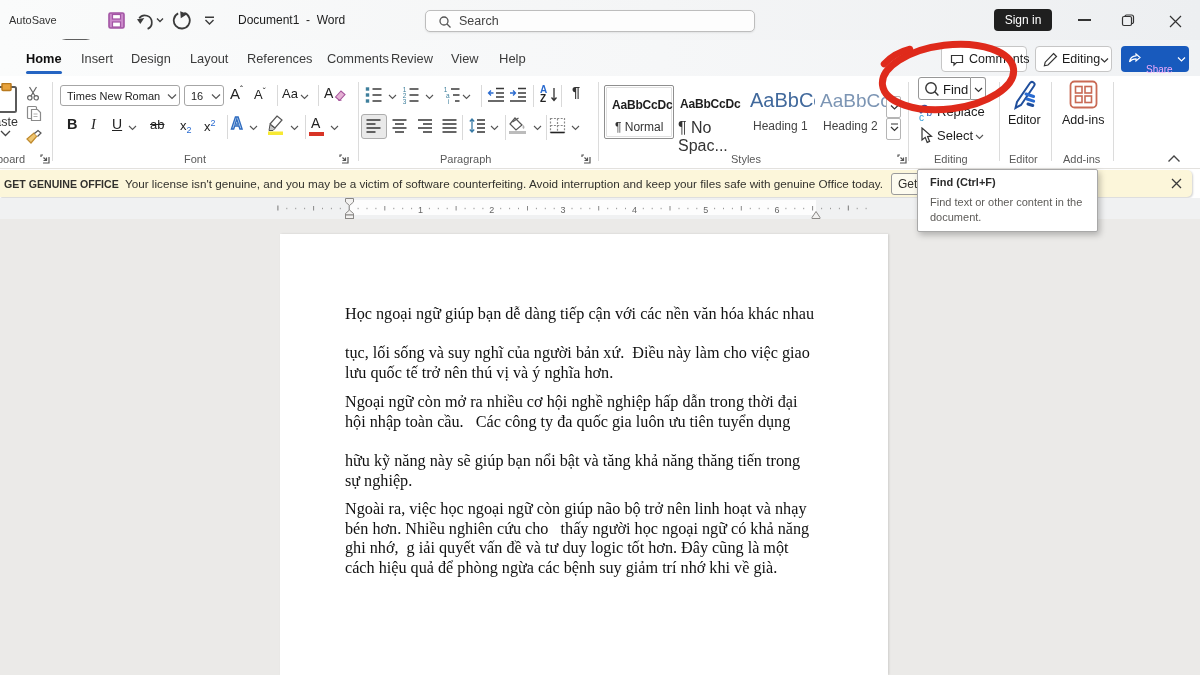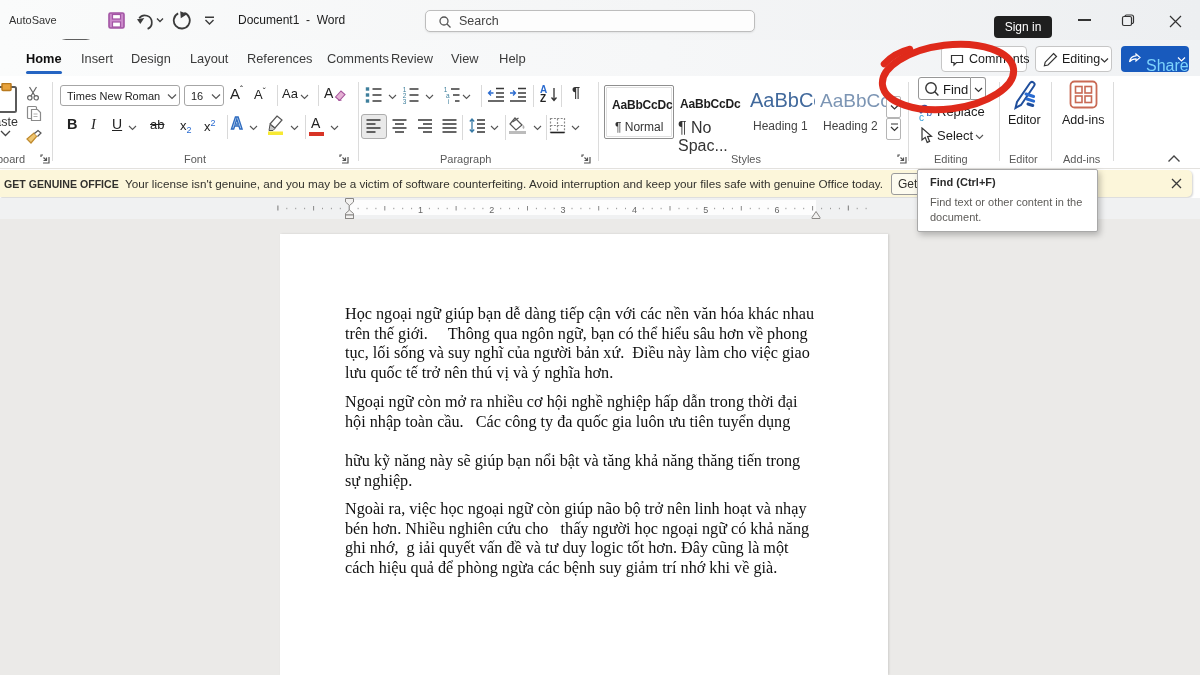--- a/index.html
+++ b/index.html
@@ -47,21 +47,21 @@
   <div class="abs" style="left:238px;top:13px;font-size:12px;color:#1b1b1b;">Document1&nbsp;&nbsp;-&nbsp;&nbsp;Word</div>
 
   <div class="abs" style="left:425px;top:10px;width:330px;height:22px;border:1px solid #bdbdbd;border-radius:5px;background:#fdfdfd;box-shadow:0 1px 2px rgba(0,0,0,0.08);">
     <svg class="abs" style="left:12px;top:4px;" width="14" height="14" viewBox="0 0 14 14">
       <circle cx="6" cy="6" r="4" fill="none" stroke="#555" stroke-width="1.3"></circle>
       <path d="M9 9 l3.5 3.5" stroke="#555" stroke-width="1.3"></path>
     </svg>
     <div class="abs" style="left:33px;top:3px;font-size:12.5px;color:#444;">Search</div>
   </div>
 
-  <div class="abs" style="left:994px;top:9px;width:58px;height:22px;background:#1f1f1f;border-radius:4px;color:#fff;font-size:12px;text-align:center;line-height:22px;margin-top:7px;">Sign in</div>
+  <div class="abs" style="left:994px;top:9px;width:58px;height:22px;background:#1f1f1f;border-radius:4px;color:#fff;font-size:12px;text-align:center;line-height:22px;">Sign in</div>
 
   <div class="abs" style="left:1078px;top:19px;width:13px;height:1.5px;background:#333;"></div>
   <svg class="abs" style="left:1121px;top:13px;" width="14" height="14" viewBox="0 0 14 14">
     <path d="M4 3.5 a1.5 1.5 0 0 1 1.5,-1.5 h5 a2 2 0 0 1 2 2 v5 a1.5 1.5 0 0 1 -1.5 1.5" fill="none" stroke="#333" stroke-width="1.2"></path>
     <rect x="1.5" y="3.5" width="9" height="9" rx="1.5" fill="none" stroke="#333" stroke-width="1.2"></rect>
   </svg>
   <svg class="abs" style="left:1168px;top:14px;" width="15" height="15" viewBox="0 0 15 15">
     <path d="M2 2 L13 13 M13 2 L2 13" stroke="#333" stroke-width="1.2"></path>
   </svg>
 </div>
@@ -92,21 +92,21 @@
     <div class="abs" style="left:26px;top:5px;font-size:12.5px;color:#1b1b1b;">Editing</div>
     <svg class="abs" style="left:64px;top:10px;" width="9" height="7" viewBox="0 0 9 7">
           <path d="M1 1.5 l3.5 3.5 3.5-3.5" fill="none" stroke="#333" stroke-width="1.2"></path>
         </svg>
   </div>
 
   <div class="abs" style="left:1121px;top:6px;width:68px;height:26px;border-radius:4px;background:#185abd;">
     <svg class="abs" style="left:7px;top:6px;" width="14" height="14" viewBox="0 0 14 14">
       <path d="M8 2 l4 3.5 -4 3.5 v-2.2 c-3,0 -5,1 -6.5,3 0.5-3.5 2.5-5.8 6.5-6 z" fill="none" stroke="#fff" stroke-width="1.2"></path>
     </svg>
-    <div class="abs" style="left:25px;top:11px;font-size:16px;color:#7dd3fc;">Share</div>
+    <div class="abs" style="left:25px;top:18px;font-size:10px;color:#f0abfc;">Share</div>
     <svg class="abs" style="left:56px;top:10px;" width="9" height="7" viewBox="0 0 9 7">
           <path d="M1 1.5 l3.5 3.5 3.5-3.5" fill="none" stroke="#fff" stroke-width="1.2"></path>
         </svg>
   </div>
 </div>
 
 <div class="abs" id="ribbon" style="left:0;top:76px;width:1200px;height:93px;background:#fff;border-bottom:1px solid #e3e1de;">
 <svg class="abs" style="left:-6px;top:7px;" width="24" height="30" viewBox="0 0 24 30">
       <rect x="2" y="4" width="20" height="25" rx="1.5" fill="#fff" stroke="#5a5a5a" stroke-width="2"></rect>
       <rect x="8" y="0.5" width="9" height="7" rx="1" fill="#e8a33d" stroke="#b97a1e" stroke-width="1.5"></rect>
@@ -476,21 +476,20 @@
   </svg>
   <svg class="abs" style="left:809px;top:11px;" width="14" height="10" viewBox="0 0 14 10">
     <path d="M3 8.5 l4,-6 4 6 v1 h-8 z" fill="#f3f2f1" stroke="#8a8886" stroke-width="1"></path>
   </svg>
 </div>
 
 <div class="abs" style="left:0;top:219px;width:1200px;height:456px;background:#ebeae8;">
   <div class="abs" style="left:280px;top:15px;width:608px;height:441px;background:#fff;box-shadow:1px 0 2px rgba(0,0,0,0.12);"></div>
   <div class="abs" id="doctext" style="left:345px;top:86px;width:480px;font-family:'Liberation Serif',serif;font-size:16.2px;line-height:19.7px;color:#111;white-space:pre;">
 <div style="position:absolute;left:0;top:0.0px;">Học ngoại ngữ giúp bạn dễ dàng tiếp cận với các nền văn hóa khác nhau</div>
-<div style="position:absolute;left:0;top:19.7px;">trên thế giới.     Thông qua ngôn ngữ, bạn có thể hiểu sâu hơn về phong</div>
 <div style="position:absolute;left:0;top:59.1px;">lưu quốc tế trở nên thú vị và ý nghĩa hơn.</div>
 <div style="position:absolute;left:0;top:39.4px;">tục, lối sống và suy nghĩ của người bản xứ.  Điều này làm cho việc giao</div>
 <div style="position:absolute;left:0;top:88.0px;">Ngoại ngữ còn mở ra nhiều cơ hội nghề nghiệp hấp dẫn trong thời đại</div>
 <div style="position:absolute;left:0;top:107.7px;">hội nhập toàn cầu.   Các công ty đa quốc gia luôn ưu tiên tuyển dụng</div>
 <div style="position:absolute;left:0;top:147.1px;">hữu kỹ năng này sẽ giúp bạn nổi bật và tăng khả năng thăng tiến trong</div>
 <div style="position:absolute;left:0;top:166.8px;">sự nghiệp.</div>
 <div style="position:absolute;left:0;top:195.0px;">Ngoài ra, việc học ngoại ngữ còn giúp não bộ trở nên linh hoạt và nhạy</div>
 <div style="position:absolute;left:0;top:214.7px;">bén hơn. Nhiều nghiên cứu cho   thấy người học ngoại ngữ có khả năng</div>
 <div style="position:absolute;left:0;top:234.4px;">ghi nhớ,  g iải quyết vấn đề và tư duy logic tốt hơn. Đây cũng là một</div>
 <div style="position:absolute;left:0;top:254.1px;">cách hiệu quả để phòng ngừa các bệnh suy giảm trí nhớ khi về già.</div>

